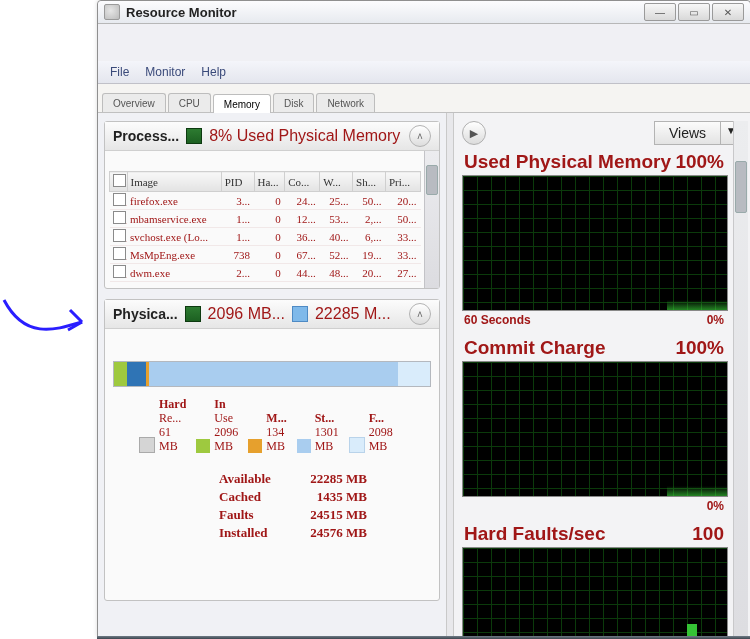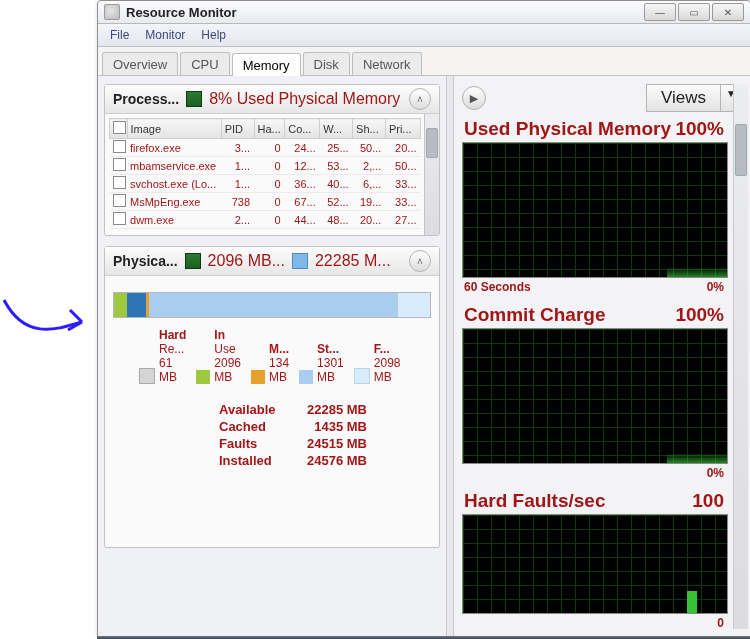--- a/index.html
+++ b/index.html
@@ -10,45 +10,45 @@
   .titlebar { height:22px; background:linear-gradient(#fcfcfe,#e7eaef); border-bottom:1px solid #b7b7b7;
               display:flex; align-items:center; padding:0 6px; border-radius:4px 4px 0 0; }
   .app-icon { width:14px; height:14px; border:1px solid #9a9a9a; border-radius:2px; margin-right:6px;
               background:radial-gradient(circle at 40% 40%,#e6e6e6,#bbb); }
   .titlebar .title { font-weight:bold; font-size:13px; color:#222; flex:1; }
   .win-btns { display:flex; gap:2px; }
   .win-btn { width:30px; height:16px; border:1px solid #9a9a9a; border-radius:2px;
              background:linear-gradient(#f7f7f7,#d9d9d9); display:flex; align-items:center; justify-content:center;
              font-size:10px; color:#555; cursor:pointer; }
   .menubar { height:22px; background:linear-gradient(#f4f5fa,#e4e6ee); border-bottom:1px solid #c0c0c8;
-             display:flex; align-items:center; padding:0 6px; gap:4px; }
+             display:flex; align-items:center; padding:0 6px; gap:4px;margin-top:37px; }
   .menu-item { padding:2px 6px; color:#3a4a7a; cursor:pointer; }
   .tabbar { height:28px; background:#f5f4f2; border-bottom:1px solid #c0c0c0; display:flex; align-items:flex-end;
             padding:0 4px; gap:2px; }
   .tab { padding:4px 10px 3px; border:1px solid #bdbdbd; border-bottom:none; background:#ebebeb;
-         border-radius:3px 3px 0 0; cursor:pointer; color:#555; font-size:13px; }
+         border-radius:3px 3px 0 0; cursor:pointer; color:#555; font-size:10px; }
   .tab.active { background:#fff; color:#000; position:relative; top:1px; }
   .client { display:flex; height:calc(100% - 74px); }
   .left-pane { width:348px; background:#f0f1f5; padding:8px 6px; overflow:hidden; box-sizing:border-box; }
   .divider { width:6px; background:#e8e8eb; border-left:1px solid #c9c9c9; border-right:1px solid #c9c9c9; cursor:col-resize; }
   .right-pane { flex:1; background:#f3f3f5; padding:8px 8px; box-sizing:border-box; position:relative; }
 
   
   .panel { border:1px solid #c2c2c2; border-radius:3px; background:#fafafa; margin-bottom:10px; }
   .panel-hdr { height:28px; background:linear-gradient(#fcfcfc,#e6e6e6); display:flex; align-items:center;
                padding:0 8px; border-bottom:1px solid #cfcfcf; gap:7px; }
   .panel-title { font-weight:bold; font-size:14px; color:#222; white-space:nowrap; overflow:hidden; }
   .green-chip { width:16px; height:16px; background:linear-gradient(#2e7d32,#1b5e20);
                 box-shadow:inset 0 0 0 1px #0d3a10; }
   .blue-chip  { width:16px; height:16px; background:#7fb9ea; box-shadow:inset 0 0 0 1px #4e8ac4; }
   .panel-hdr .info { color:#a01717; font-size:16px; white-space:nowrap; }
   .collapse-btn { margin-left:auto; width:20px; height:20px; border:1px solid #b3b3b3; border-radius:50%;
                   background:linear-gradient(#fff,#ddd); display:flex; align-items:center; justify-content:center;
                   cursor:pointer; color:#666; font-size:10px; }
-  .panel-body { padding:4px 4px 6px; }
+  .panel-body { padding:20px 4px 6px;font-family:Liberation Serif, serif; }
 
   
   .tbl-wrap { position:relative; }
   .tbl-wrap .vscroll { position:absolute; right:0; top:0; bottom:0; width:14px;
                        background:linear-gradient(#ececef,#dcdce0); border-left:1px solid #c3c3c7; }
   .vscroll .thumb { position:absolute; left:1px; right:1px; top:14px; height:28px; background:#b8bbc1;
                     border:1px solid #9aa; border-radius:2px; }
   table.proc { width:calc(100% - 14px); border-collapse:collapse; font-size:11px; table-layout:fixed; }
   table.proc th { background:linear-gradient(#f7f7f7,#e3e3e3); border:1px solid #cfcfcf; padding:2px 3px;
                   color:#333; font-weight:normal; text-align:left; white-space:nowrap; overflow:hidden; }
@@ -81,21 +81,21 @@
             font-size:13px; margin:18px 0 8px 110px; }
   .totals .v { text-align:right; }
 
   
   .rtop { display:flex; align-items:center; gap:8px; margin-bottom:6px; }
   .circ-btn { width:22px; height:22px; border:1px solid #b0b0b0; border-radius:50%;
               background:linear-gradient(#fff,#dcdcdc); display:flex; align-items:center; justify-content:center;
               cursor:pointer; color:#555; font-size:11px; }
   .views-combo { margin-left:auto; display:flex; }
   .views-btn { border:1px solid #b3b3b3; background:linear-gradient(#fbfbfb,#e3e3e3); padding:3px 14px;
-               cursor:pointer; font-size:17px;text-align:right; }
+               cursor:pointer; font-size:14px;text-align:right; }
   .views-dd  { border:1px solid #b3b3b3; border-left:none; background:linear-gradient(#fbfbfb,#e3e3e3);
                padding:3px 5px; cursor:pointer; font-size:10px; }
   .graph-wrap { margin-bottom:10px; }
   .graph-hdr { display:flex; justify-content:space-between; color:#a01717; font-weight:bold; font-size:19px;
                padding:0 2px 2px; }
   .graph { width:100%; height:134px; border:1px solid #888; background:#000;
            background-image:
              repeating-linear-gradient(to right,  #0b3a0b 0 1px, transparent 1px 14px),
              repeating-linear-gradient(to bottom, #0b3a0b 0 1px, transparent 1px 14px);
            position:relative; overflow:hidden; }

